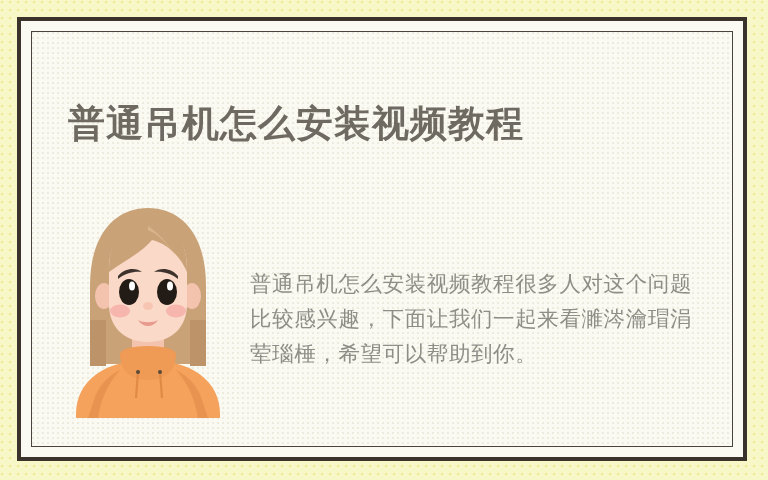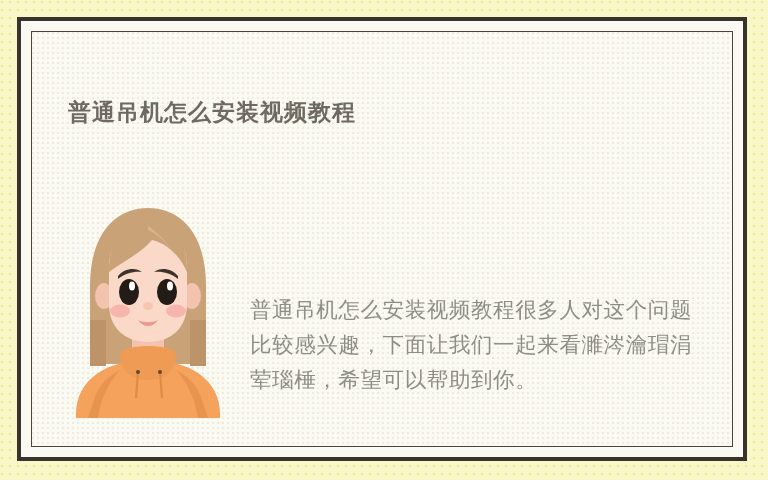--- a/index.html
+++ b/index.html
@@ -47,37 +47,37 @@
     background: #fbfaf2;
     background-image:
       radial-gradient(circle at 1px 1px, rgba(225,223,205,0.55) 0.8px, rgba(0,0,0,0) 1.1px);
     background-size: 5px 5px;
   }
 
   
   .page-title {
     position: absolute;
     left: 36px;
-    top: 50px;
+    top: 42px;
     font-family: Liberation Mono, monospace;
-    font-size: 23px;
+    font-size: 37px;
     font-weight: 700;
     letter-spacing: 1px;
     color: #6e6a61;
     white-space: nowrap;
   }
 
   
   .article-row {
     position: absolute;
     left: 36px;
     top: 168px;
     right: 28px;
     display: flex;
-    align-items: flex-end;
+    align-items: center;
     gap: 22px;
   }
 
   .avatar-wrap {
     flex: 0 0 auto;
     width: 160px;
     height: 218px;
     position: relative;
   }
   .avatar-wrap svg { display: block; width: 160px; height: 218px; }

